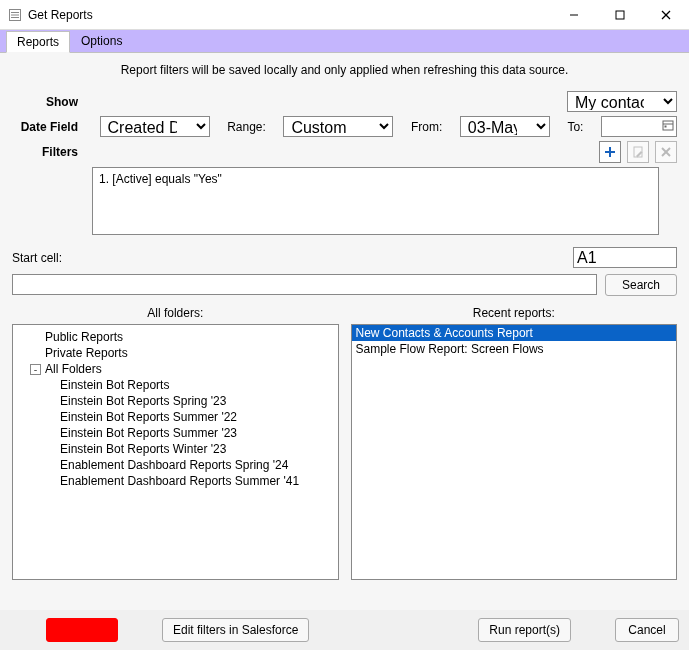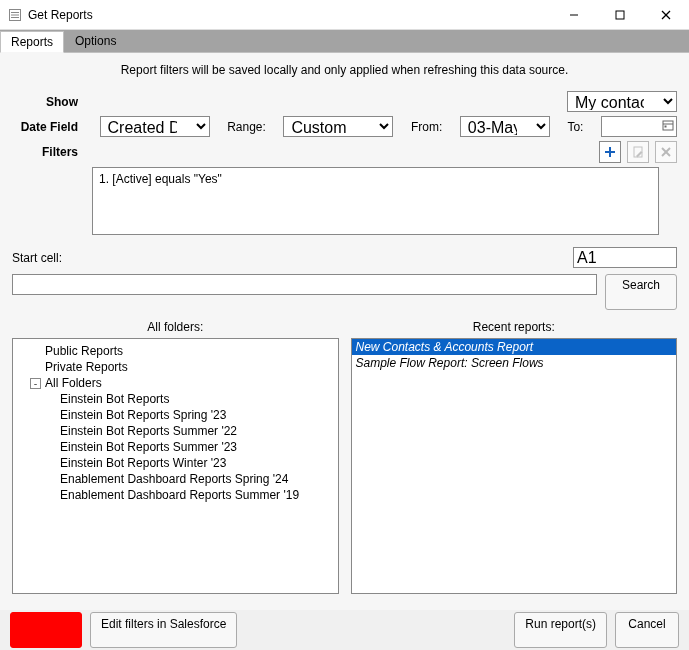--- a/index.html
+++ b/index.html
@@ -30,21 +30,22 @@
   }
   .titlebar .title { flex: 0 0 auto; }
   .titlebar .spacer { flex: 1; }
   .titlebar .win-btn {
     width: 46px; height: 30px;
     display: flex; align-items: center; justify-content: center;
     font-family: inherit;
   }
   .tabs {
     display: flex;
-    background: #a3a3a3;
+    background: #c4b5fd;
+    padding-left: 6px;
     align-items: flex-end;
     height: 22px;
   }
   .tab {
     padding: 3px 10px;
     font-size: 12px;
     border: 1px solid transparent;
   }
   .tab.active {
     background: #fff;
@@ -111,21 +112,21 @@
   .startcell-row { margin-top: 12px; }
   .startcell-input { width: 104px; border: none; border-bottom: 1px solid #888; background: transparent; }
   .search-row { display:flex; gap:8px; margin-top:6px; }
   .search-input {
     flex: 1;
     height: 22px;
     border: 1px solid #888;
     background: #fff;
   }
   .search-btn {
-    width: 72px; height: 36px;
+    width: 72px; height: 22px;
     border: 1px solid #aaa;
     border-radius: 3px;
     background: #f8f8f8;
     text-align: center;
     line-height: 20px;
   }
   .cols {
     display: flex;
     gap: 12px;
     margin-top: 8px;
@@ -149,21 +150,21 @@
     width: 11px; height: 11px;
     border: 1px solid #888;
     display: inline-flex; align-items:center; justify-content:center;
     font-size: 10px; line-height: 9px;
     margin-right: 4px;
     color: #444;
     font-family: monospace;
   }
   .tree-spacer { display:inline-block; width:15px; }
   .tree-dotpad { display:inline-block; width:30px; }
-  .listbox { padding: 0; font-style: italic; }
+  .listbox { padding: 0; }
   .list-row {
     padding: 0 4px;
     height: 16px;
     line-height: 16px;
     white-space: nowrap;
   }
   .list-row.selected {
     background: #0a63c7;
     color: #fff;
   }
@@ -172,28 +173,29 @@
     left: 0; right: 0;
     bottom: 0;
     height: 40px;
     display: flex;
     align-items: center;
     padding: 0 10px;
     gap: 8px;
     background: #f0f0f0;
   }
   .btn {
-    height: 36px;
+    height: 24px;
     padding: 0 10px;
     border: 1px solid #aaa;
     border-radius: 3px;
     background: #f8f8f8;
     line-height: 22px;
     text-align: center;
     min-width: 64px;
+    margin-left: 36px;
   }
   .btn.delete {
     background: #ff0000;
     color: #ff0000;
     border-color: #ff0000;
     min-width: 72px;
   }
   .btn.delete span { visibility: visible; color: #000; mix-blend-mode: difference; }
   .btn.highlight {
     border: 2px solid #1aa3e8;
@@ -360,21 +362,21 @@
             <span>Einstein Bot Reports Winter '23</span>
           </div>
           <div class="tree-row">
             <span class="tree-spacer"></span>
             <span class="tree-dotpad"></span>
             <span>Enablement Dashboard Reports Spring '24</span>
           </div>
           <div class="tree-row">
             <span class="tree-spacer"></span>
             <span class="tree-dotpad"></span>
-            <span>Enablement Dashboard Reports Summer '19</span>
+            <span>Enablement Dashboard Reports Summer '41</span>
           </div>
         </div>
     </div>
     <div class="col">
       <div class="col-header">Recent reports:</div>
       <div class="listbox" id="recent">
           <div class="list-row selected">New Contacts &amp; Accounts Report</div>
           <div class="list-row">Sample Flow Report: Screen Flows</div>
         </div>
     </div>

